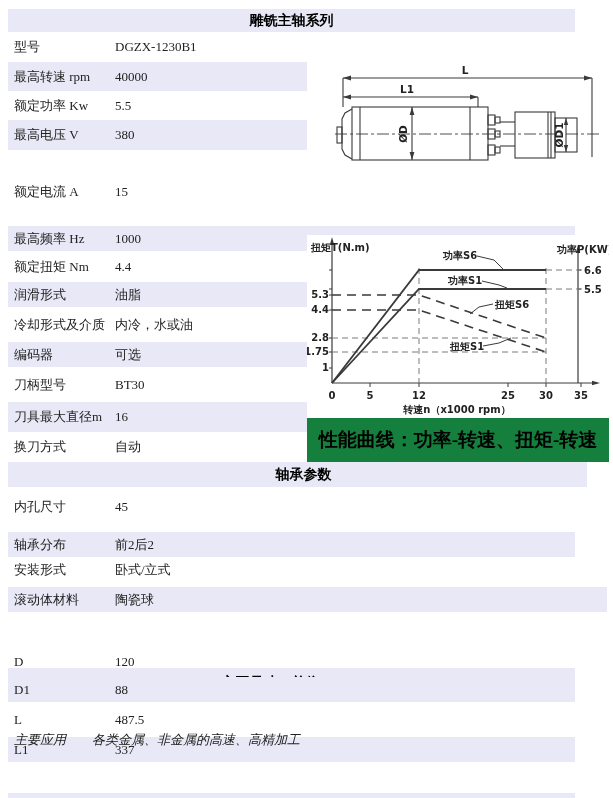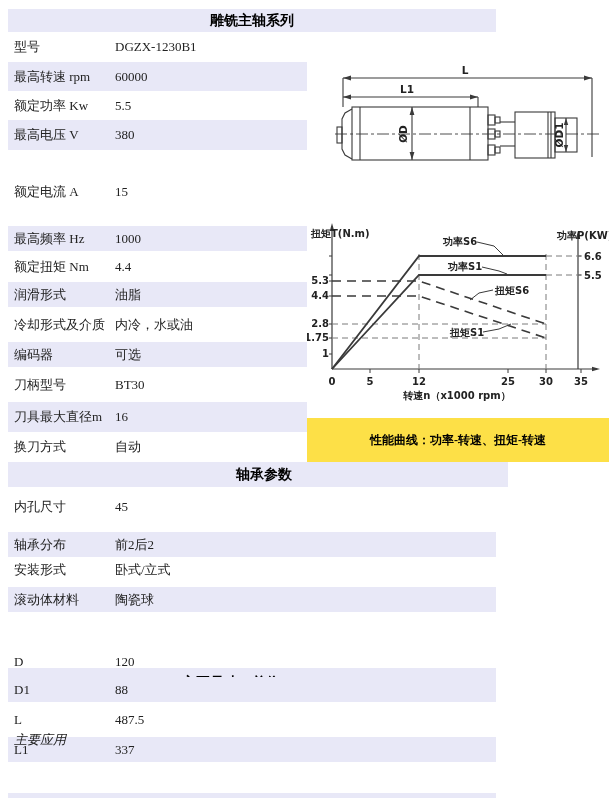--- a/index.html
+++ b/index.html
@@ -1,43 +1,43 @@
 <!DOCTYPE html>
 <html><head>
 <meta charset="utf-8">
 <style>
   html,body{margin:0;padding:0;}
   body{width:613px;height:798px;position:relative;background:#fff;overflow:hidden;
        font-family:"Liberation Serif","DejaVu Serif",serif;color:#222;}
-  .row{position:absolute;left:8px;width:488px;display:flex;align-items:center;font-size:13px;}
+  .row{position:absolute;left:8px;width:567px;display:flex;align-items:center;font-size:13px;}
   .lav{background:#e8e8f7;}
   .row .lab{position:absolute;left:6px;white-space:nowrap;}
   .row .val{position:absolute;left:107px;white-space:nowrap;}
   .row .val-wide{left:84px;}
   .hdr{justify-content:center;font-weight:bold;font-size:14px;color:#000;}
   .panel{position:absolute;left:307px;width:302px;background:#fff;}
-  .cap-panel{position:absolute;left:307px;top:418px;width:302px;height:44px;background:#fde047;
-             display:flex;align-items:center;justify-content:center;font-weight:bold;font-size:12px;color:#000;}
+  .cap-panel{position:absolute;left:307px;top:418px;width:302px;height:44px;background:#15803d;
+             display:flex;align-items:center;justify-content:center;font-weight:bold;font-size:19px;color:#000;}
   svg{display:block;}
   .svg-label{font-family:"DejaVu Sans","Liberation Sans",sans-serif;font-weight:bold;fill:#222;}
 </style>
 </head>
 <body>
 
 <div class="row lav hdr" style="top:9px;height:23px;">
     <span>雕铣主轴系列</span>
   </div>
 
 <div class="row" style="top:32px;height:30px;">
     <span class="lab">型号</span>
     <span class="val">DGZX-1230B1</span>
   </div>
 <div class="row lav" style="top:62px;height:29px;">
     <span class="lab">最高转速 rpm</span>
-    <span class="val">60000</span>
+    <span class="val">40000</span>
   </div>
 <div class="row" style="top:91px;height:29px;">
     <span class="lab">额定功率 Kw</span>
     <span class="val">5.5</span>
   </div>
 <div class="row lav" style="top:120px;height:30px;">
     <span class="lab">最高电压 V</span>
     <span class="val">380</span>
   </div>
 <div class="row" style="top:177px;height:29px;">
@@ -86,21 +86,21 @@
     <span class="val">45</span>
   </div>
 <div class="row lav" style="top:532px;height:25px;">
     <span class="lab">轴承分布</span>
     <span class="val">前2后2</span>
   </div>
 <div class="row" style="top:552px;height:35px;">
     <span class="lab">安装形式</span>
     <span class="val">卧式/立式</span>
   </div>
-<div class="row lav" style="top:587px;height:25px;">
+<div class="row lav" style="top:587px;height:25px;padding-left:32px;">
     <span class="lab">滚动体材料</span>
     <span class="val">陶瓷球</span>
   </div>
 
 <div class="row lav hdr" style="top:644px;height:30px;margin-top:24px;">
     <span>主要尺寸（单位：㎜）</span>
   </div>
 
 <div class="row" style="top:647px;height:30px;">
     <span class="lab">D</span>
@@ -113,20 +113,21 @@
 <div class="row" style="top:702px;height:35px;">
     <span class="lab">L</span>
     <span class="val">487.5</span>
   </div>
 <div class="row lav" style="top:737px;height:25px;">
     <span class="lab">L1</span>
     <span class="val">337</span>
   </div>
 <div class="row" style="top:724px;height:31px;font-style:italic;">
     <span class="lab">主要应用</span>
+    <span class="val val-wide">各类金属、非金属的高速、高精加工</span>
   </div>
 <div class="row lav" style="top:793px;height:5px;"></div>
 
 <div class="panel" style="top:33px;height:192px;">
   <svg width="302" height="192" viewBox="0 0 302 192">
     <g stroke="#3a3a3a" stroke-width="1.1" fill="none">
 
       <line x1="36" y1="45" x2="285" y2="45"></line>
       <line x1="36" y1="45" x2="36" y2="74"></line>
       <line x1="285" y1="45" x2="285" y2="124"></line>
@@ -176,21 +177,21 @@
     </g>
     <g class="svg-label" font-size="10.5">
       <text x="158" y="41" text-anchor="middle">L</text>
       <text x="100" y="60" text-anchor="middle">L1</text>
       <text transform="rotate(-90 100 101)" x="100" y="101" text-anchor="middle">ØD</text>
       <text transform="rotate(-90 256 102)" x="256" y="102" text-anchor="middle">ØD1</text>
     </g>
   </svg>
 </div>
 
-<div class="panel" style="top:221px;height:230px;">
+<div class="panel" style="top:235px;height:183px;">
   <svg width="302" height="183" viewBox="0 0 302 183">
 
     <g stroke="#3a3a3a" stroke-width="1.2" fill="none">
       <line x1="25" y1="5" x2="25" y2="148"></line>
       <line x1="25" y1="148" x2="290" y2="148"></line>
       <line x1="271" y1="13" x2="271" y2="148"></line>
     </g>
     <g fill="#3a3a3a" stroke="none">
       <polygon points="25,2 22.8,10 27.2,10"></polygon>
       <polygon points="293,148 285,145.8 285,150.2"></polygon>

